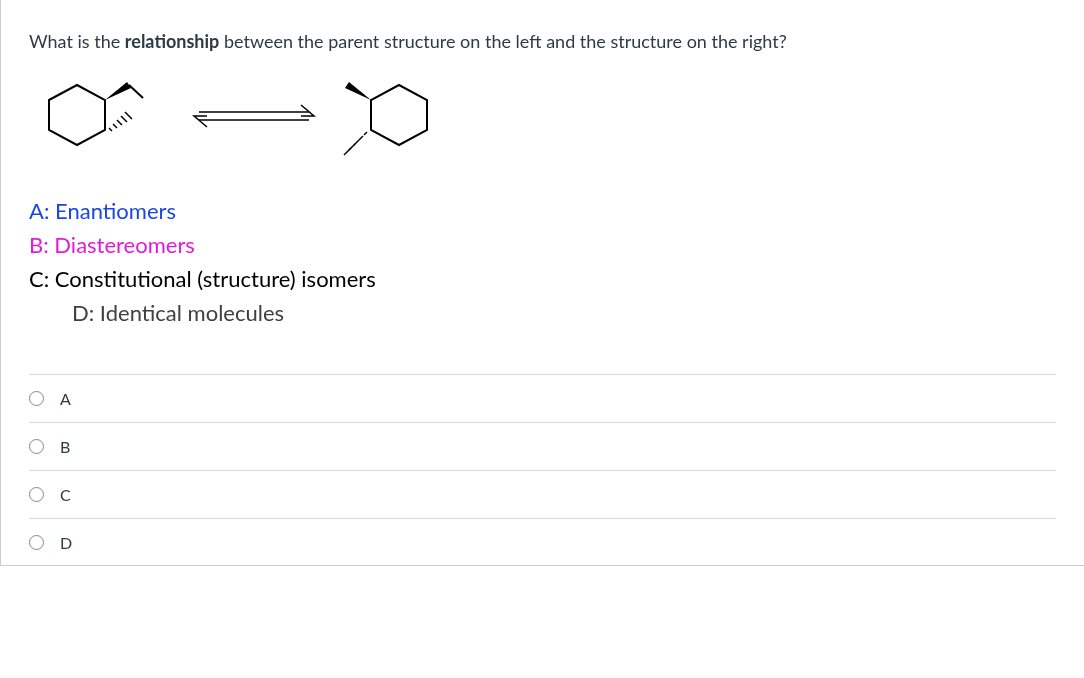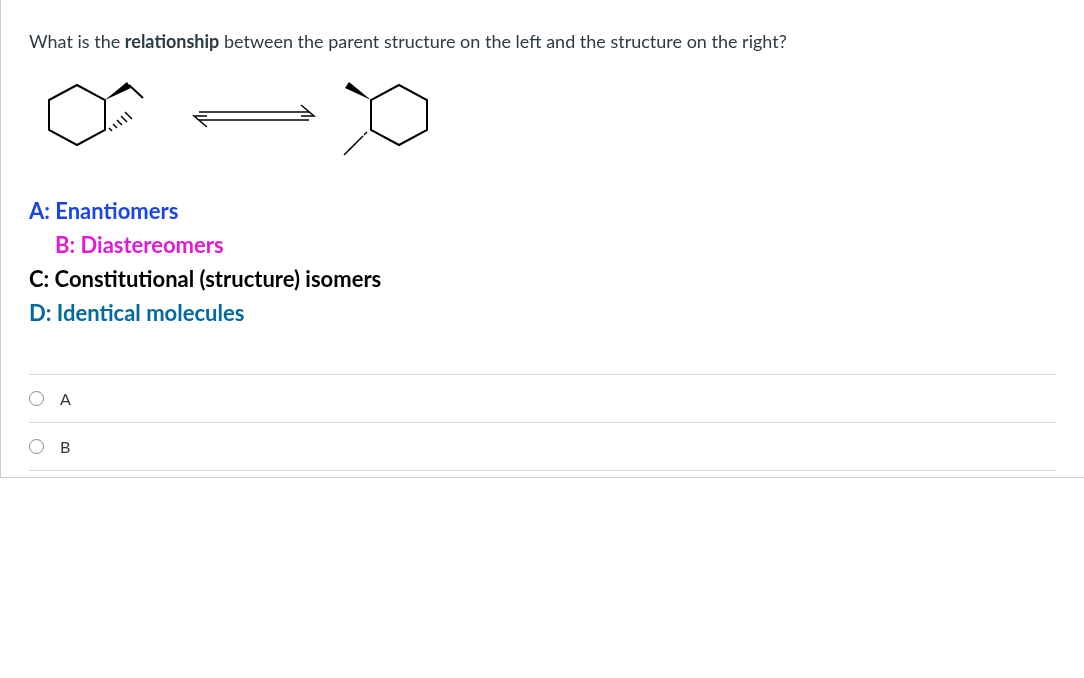--- a/index.html
+++ b/index.html
@@ -5,49 +5,49 @@
   * { box-sizing: border-box; }
   body {
     margin: 0;
     padding: 0;
     font-family: "Lato", "Helvetica Neue", Arial, sans-serif;
     color: #2d3b45;
     background: #fff;
   }
   .container {
     width: 1084px;
-    height: 478px;
+    height: 566px;
     border-left: 1px solid #c7cdd1;
     border-bottom: 1px solid #c7cdd1;
     padding: 30px 28px 10px 28px;
     position: relative;
   }
   .question-text {
     font-size: 18px;
     color: #2d3b45;
     margin-bottom: 18px;
     font-weight: 400;
   }
   .question-text strong {
     font-weight: 700;
   }
   .drawing {
     margin: 10px 0 24px 0;
     height: 100px;
   }
   .answer-key {
     font-size: 22px;
-    font-weight: 700;
+    font-weight: 400;
     line-height: 1.55;
     margin-bottom: 44px;
   }
   .answer-key .a { color: #1a46e6; }
-  .answer-key .b { color: #e21bd6; margin-left: 26px; }
+  .answer-key .b { color: #e21bd6; }
   .answer-key .c { color: #000; }
-  .answer-key .d { color: #0369a1; }
+  .answer-key .d { color: #404040; margin-left: 43px; }
   .options {
     display: block;
   }
   .option-row {
     display: flex;
     align-items: center;
     padding: 14px 0;
     border-top: 1px solid #d6d9dc;
     font-size: 16px;
     color: #2d3b45;

